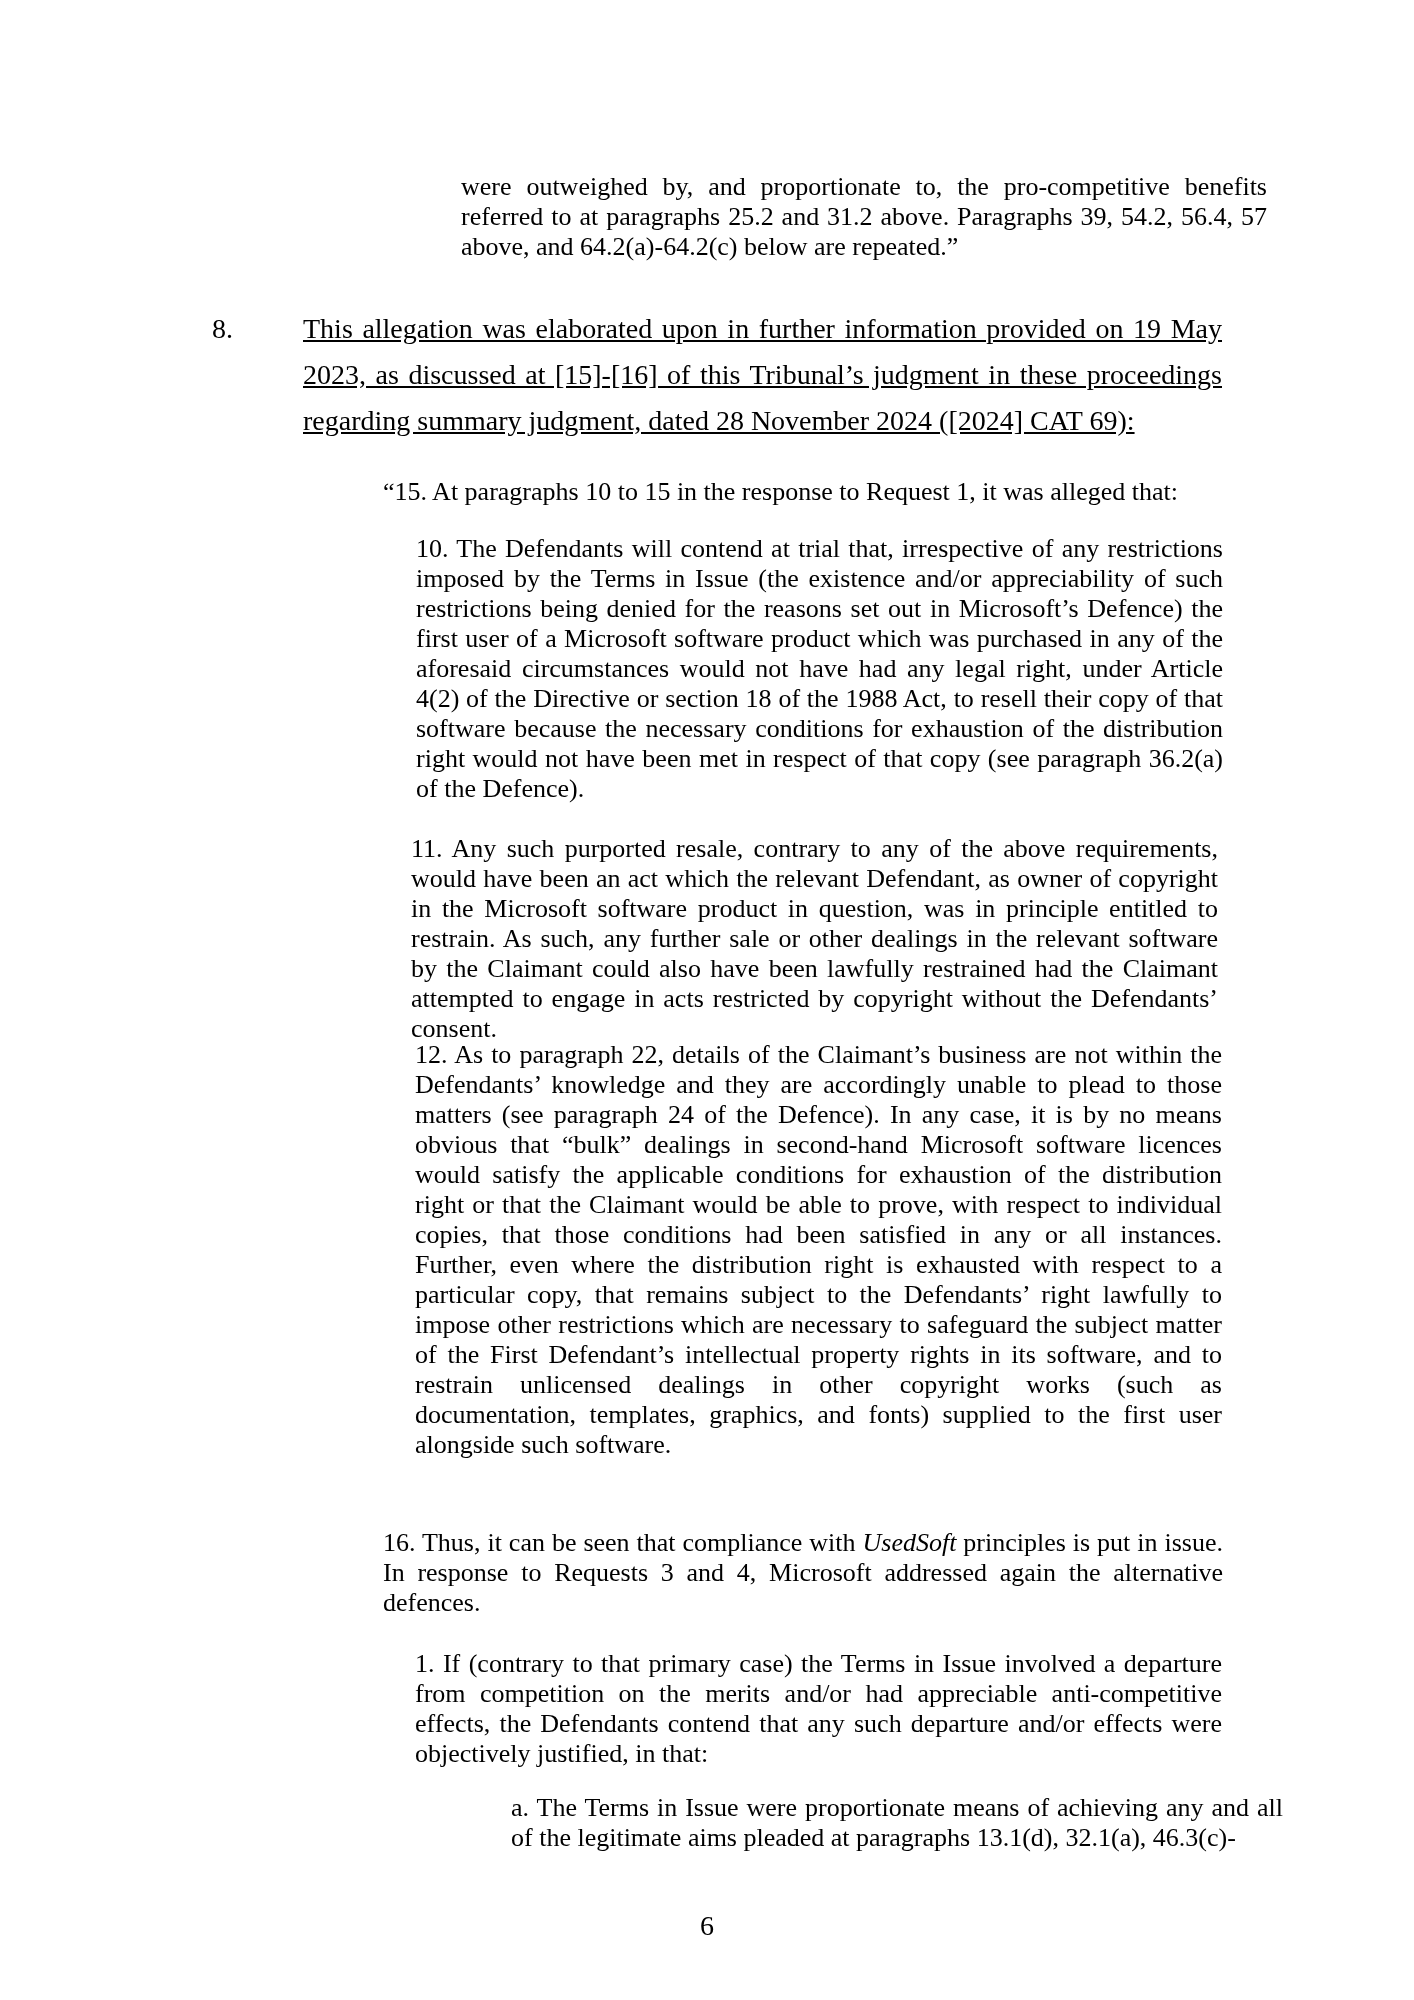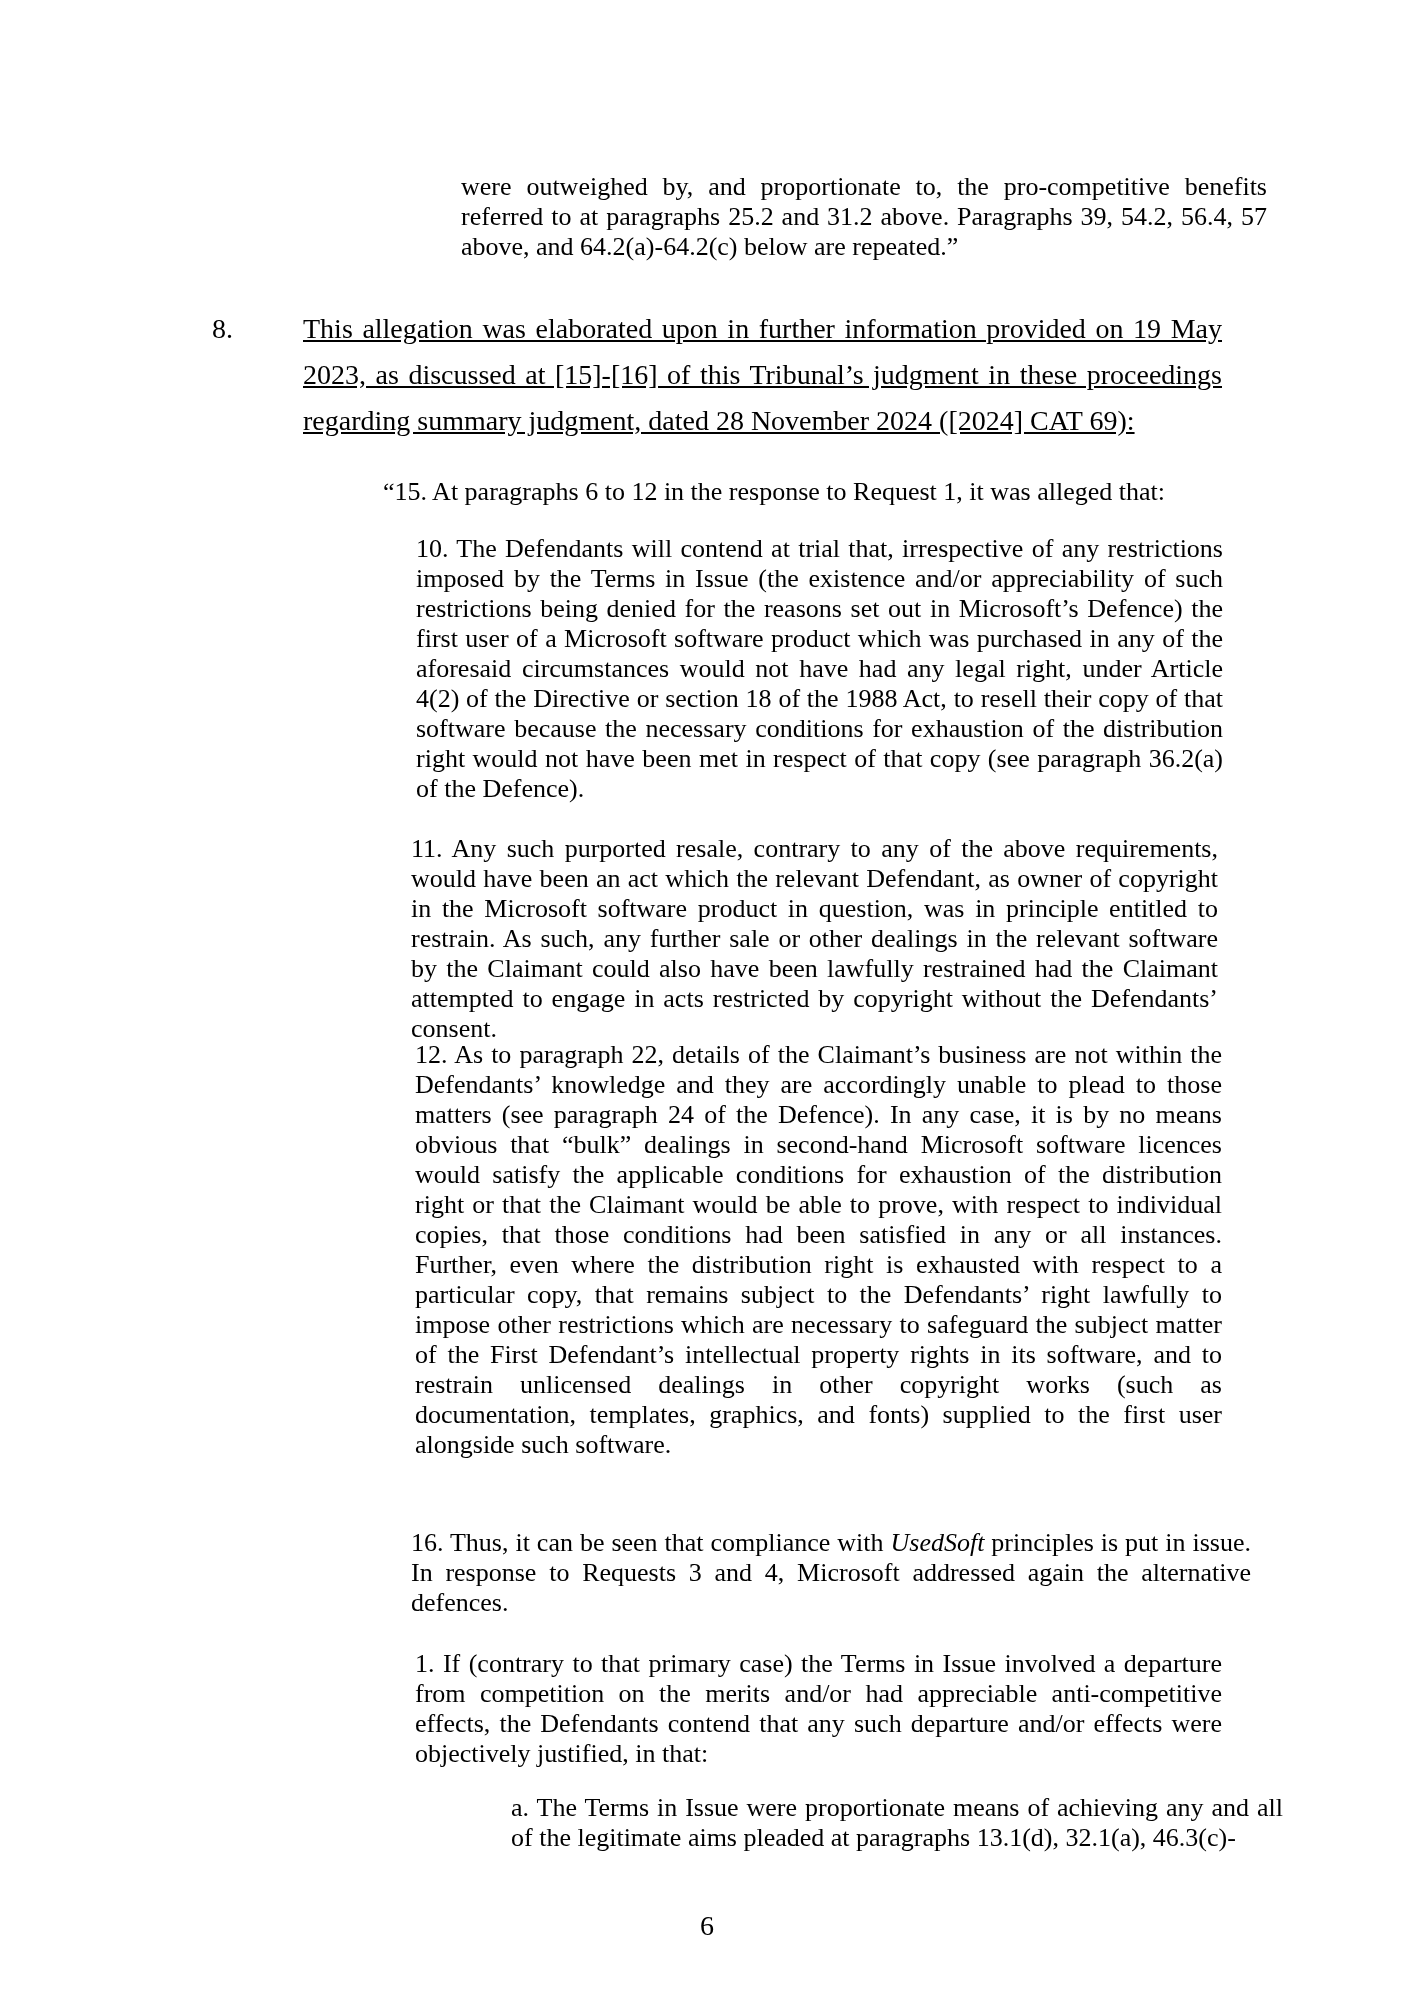--- a/index.html
+++ b/index.html
@@ -29,42 +29,42 @@
   #para-8 {
     left: 212px; top: 306px; width: 1010px;
     font-size: 28px; line-height: 46px; text-align: justify;
   }
   #para-8 .pnum { position: absolute; left: 0; top: 0; }
   #para-8 .ptext { display: block; margin-left: 91px; text-decoration: underline; }
   #quote-15  { left: 383px; top: 477px;  width: 840px; }
   #quote-10  { left: 416px; top: 534px;  width: 807px; }
   #quote-11  { left: 411px; top: 834px;  width: 807px; }
   #quote-12  { left: 415px; top: 1040px; width: 807px; }
-  #quote-16  { left: 383px; top: 1528px; width: 840px; margin-left: 28px; }
+  #quote-16  { left: 383px; top: 1528px; width: 840px; }
   #quote-2   { left: 415px; top: 1649px; width: 807px; }
   #quote-2a  { left: 476px; top: 1793px; width: 772px; margin-left: 35px; }
   #page-number {
     left: 0; top: 1910px; width: 1414px;
     text-align: center; font-size: 28px; line-height: 32px;
   }
   .italic { font-style: italic; }
 </style>
 </head>
 <body>
 
 <div>
 
   <div id="quote-continuation" class="abs q">were outweighed by, and proportionate to, the pro-competitive benefits referred to at paragraphs 25.2 and 31.2 above. Paragraphs 39, 54.2, 56.4, 57 above, and 64.2(a)-64.2(c) below are repeated.”</div>
 
   <div id="para-8" class="abs">
     <span class="pnum">8.</span>
     <span class="ptext">This allegation was elaborated upon in further information provided on 19 May 2023, as discussed at [15]-[16] of this Tribunal’s judgment in these proceedings regarding summary judgment, dated 28 November 2024 ([2024] CAT 69):</span>
   </div>
 
-  <div id="quote-15" class="abs q-left">“15. At paragraphs 6 to 12 in the response to Request 1, it was alleged that:</div>
+  <div id="quote-15" class="abs q-left">“15. At paragraphs 10 to 15 in the response to Request 1, it was alleged that:</div>
 
   <div id="quote-10" class="abs q">10. The Defendants will contend at trial that, irrespective of any restrictions imposed by the Terms in Issue (the existence and/or appreciability of such restrictions being denied for the reasons set out in Microsoft’s Defence) the first user of a Microsoft software product which was purchased in any of the aforesaid circumstances would not have had any legal right, under Article 4(2) of the Directive or section 18 of the 1988 Act, to resell their copy of that software because the necessary conditions for exhaustion of the distribution right would not have been met in respect of that copy (see paragraph 36.2(a) of the Defence).</div>
 
   <div id="quote-11" class="abs q">11. Any such purported resale, contrary to any of the above requirements, would have been an act which the relevant Defendant, as owner of copyright in the Microsoft software product in question, was in principle entitled to restrain. As such, any further sale or other dealings in the relevant software by the Claimant could also have been lawfully restrained had the Claimant attempted to engage in acts restricted by copyright without the Defendants’ consent.</div>
 
   <div id="quote-12" class="abs q">12. As to paragraph 22, details of the Claimant’s business are not within the Defendants’ knowledge and they are accordingly unable to plead to those matters (see paragraph 24 of the Defence). In any case, it is by no means obvious that “bulk” dealings in second-hand Microsoft software licences would satisfy the applicable conditions for exhaustion of the distribution right or that the Claimant would be able to prove, with respect to individual copies, that those conditions had been satisfied in any or all instances. Further, even where the distribution right is exhausted with respect to a particular copy, that remains subject to the Defendants’ right lawfully to impose other restrictions which are necessary to safeguard the subject matter of the First Defendant’s intellectual property rights in its software, and to restrain unlicensed dealings in other copyright works (such as documentation, templates, graphics, and fonts) supplied to the first user alongside such software.</div>
 
   <div id="quote-16" class="abs q"><span>16. Thus, it can be seen that compliance with </span><span class="italic">UsedSoft</span><span> principles is put in issue. In response to Requests 3 and 4, Microsoft addressed again the alternative defences.</span></div>
 
   <div id="quote-2" class="abs q">1. If (contrary to that primary case) the Terms in Issue involved a departure from competition on the merits and/or had appreciable anti-competitive effects, the Defendants contend that any such departure and/or effects were objectively justified, in that:</div>

